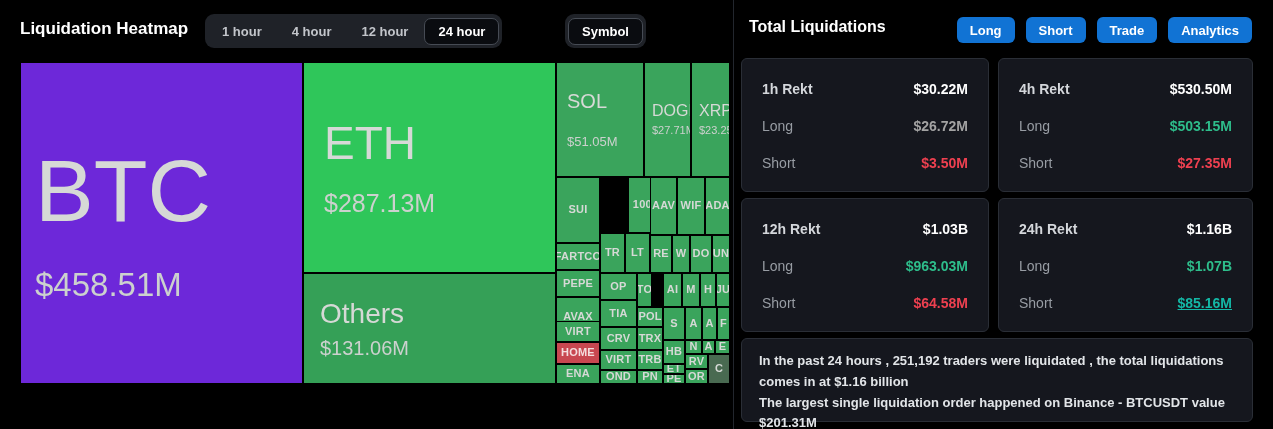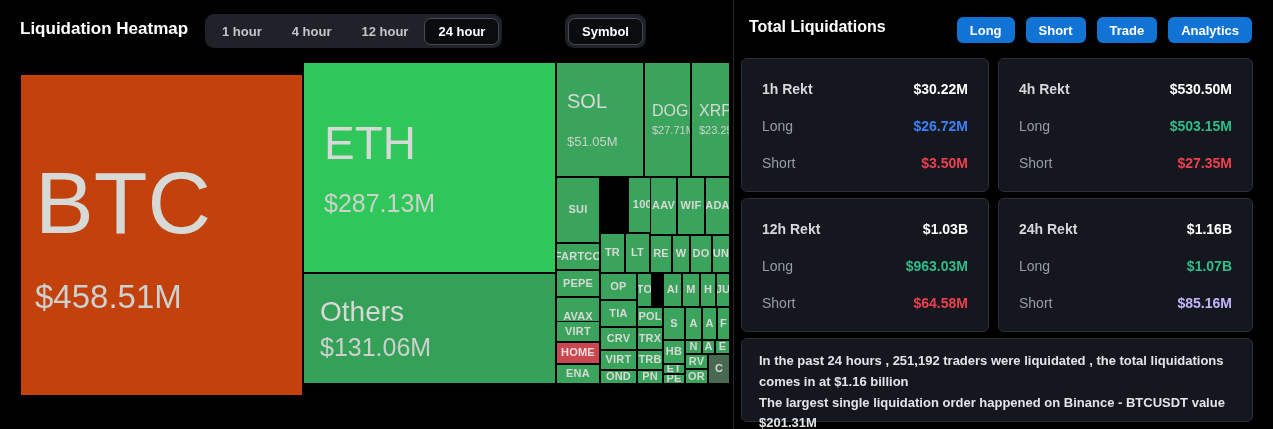--- a/index.html
+++ b/index.html
@@ -66,31 +66,31 @@
     <button class="seg-item">4 hour</button>
     <button class="seg-item">12 hour</button>
     <button class="seg-item selected">24 hour</button>
   </div>
 
   <div class="seg seg-mode">
     <button class="seg-item selected">Symbol</button>
   </div>
 
   <div class="treemap" id="treemap">
-      <div class="cell big cell_bright_green" style="left: 0px; top: 12px; width: 283px; height: 322px; background: #c2410c; padding-left: 14px; gap: 30px;">
+      <div class="cell big cell_bright_green" style="left: 0px; top: 0px; width: 283px; height: 322px; background: #6d28d9; padding-left: 14px; gap: 30px;">
         <span class="lbl" style="font-size: 88px;">BTC</span>
         <span class="val" style="font-size: 33px;">$458.51M</span>
       </div>
       <div class="cell big cell_bright_green" style="left: 283px; top: 0px; width: 253px; height: 211px; background: rgb(47, 198, 90); padding-left: 20px; gap: 24px;">
         <span class="lbl" style="font-size: 46px;">ETH</span>
         <span class="val" style="font-size: 25px;">$287.13M</span>
       </div>
       <div class="cell big cell_mid_green" style="left: 283px; top: 211px; width: 253px; height: 111px; background: rgb(53, 160, 87); padding-left: 16px; gap: 9px;">
         <span class="lbl" style="font-size: 28px;">Others</span>
-        <span class="val" style="font-size: 25px; text-align: center;">$131.06M</span>
+        <span class="val" style="font-size: 20px; text-align: center;">$131.06M</span>
       </div>
       <div class="cell big cell_small_green" style="left: 536px; top: 0px; width: 88px; height: 115px; background: rgb(58, 164, 92); padding-left: 10px; gap: 23px;">
         <span class="lbl" style="font-size: 20px;">SOL</span>
         <span class="val" style="font-size: 13px;">$51.05M</span>
       </div>
       <div class="cell big cell_small_green" style="left: 624px; top: 0px; width: 47px; height: 115px; background: rgb(58, 164, 92); padding-left: 7px; gap: 6px;">
         <span class="lbl" style="font-size: 16px;">DOGE</span>
         <span class="val" style="font-size: 11px;">$27.71M</span>
       </div>
       <div class="cell big cell_small_green" style="left: 671px; top: 0px; width: 39px; height: 115px; background: rgb(58, 164, 92); padding-left: 7px; gap: 6px;">
@@ -243,21 +243,21 @@
 
     <div class="cards">
 
       <div class="card">
         <div class="row">
           <span class="card-title">1h Rekt</span>
           <span class="card-total">$30.22M</span>
         </div>
         <div class="row">
           <span class="lab">Long</span>
-          <span class="green" style="color: #3b82f6;">$26.72M</span>
+          <span class="green" style="color: #a3a3a3;">$26.72M</span>
         </div>
         <div class="row">
           <span class="lab">Short</span>
           <span class="red" style="color: rgb(238, 64, 80);">$3.50M</span>
         </div>
       </div>
 
       <div class="card">
         <div class="row">
           <span class="card-title">4h Rekt</span>
@@ -292,21 +292,21 @@
         <div class="row">
           <span class="card-title">24h Rekt</span>
           <span class="card-total">$1.16B</span>
         </div>
         <div class="row">
           <span class="lab">Long</span>
           <span class="green" style="color: rgb(46, 189, 139);">$1.07B</span>
         </div>
         <div class="row">
           <span class="lab">Short</span>
-          <span class="red" style="color: #c4b5fd;">$85.16M</span>
+          <span class="red" style="color: #14b8a6; text-decoration: underline;">$85.16M</span>
         </div>
       </div>
 
     </div>
 
     <div class="summary">
       <p>In the past 24 hours , 251,192 traders were liquidated , the total liquidations comes in at $1.16 billion</p>
       <p>The largest single liquidation order happened on Binance - BTCUSDT value $201.31M</p>
     </div>
   </div>

